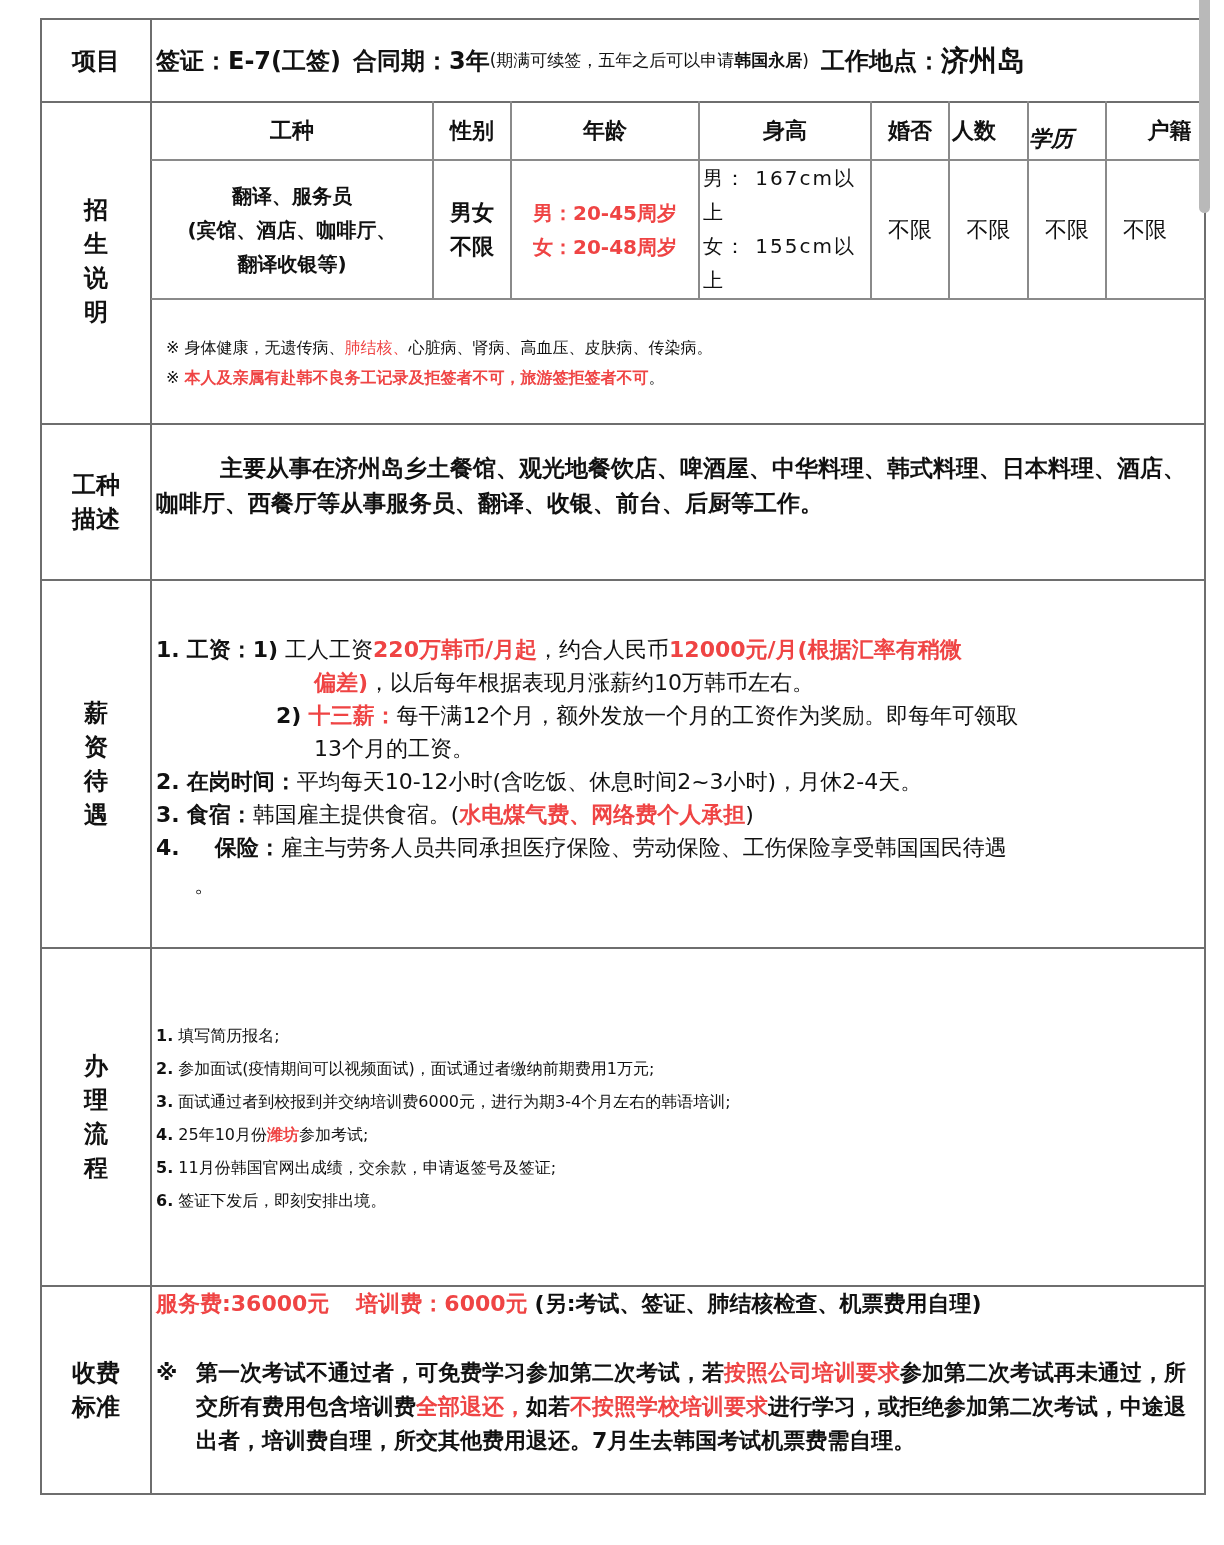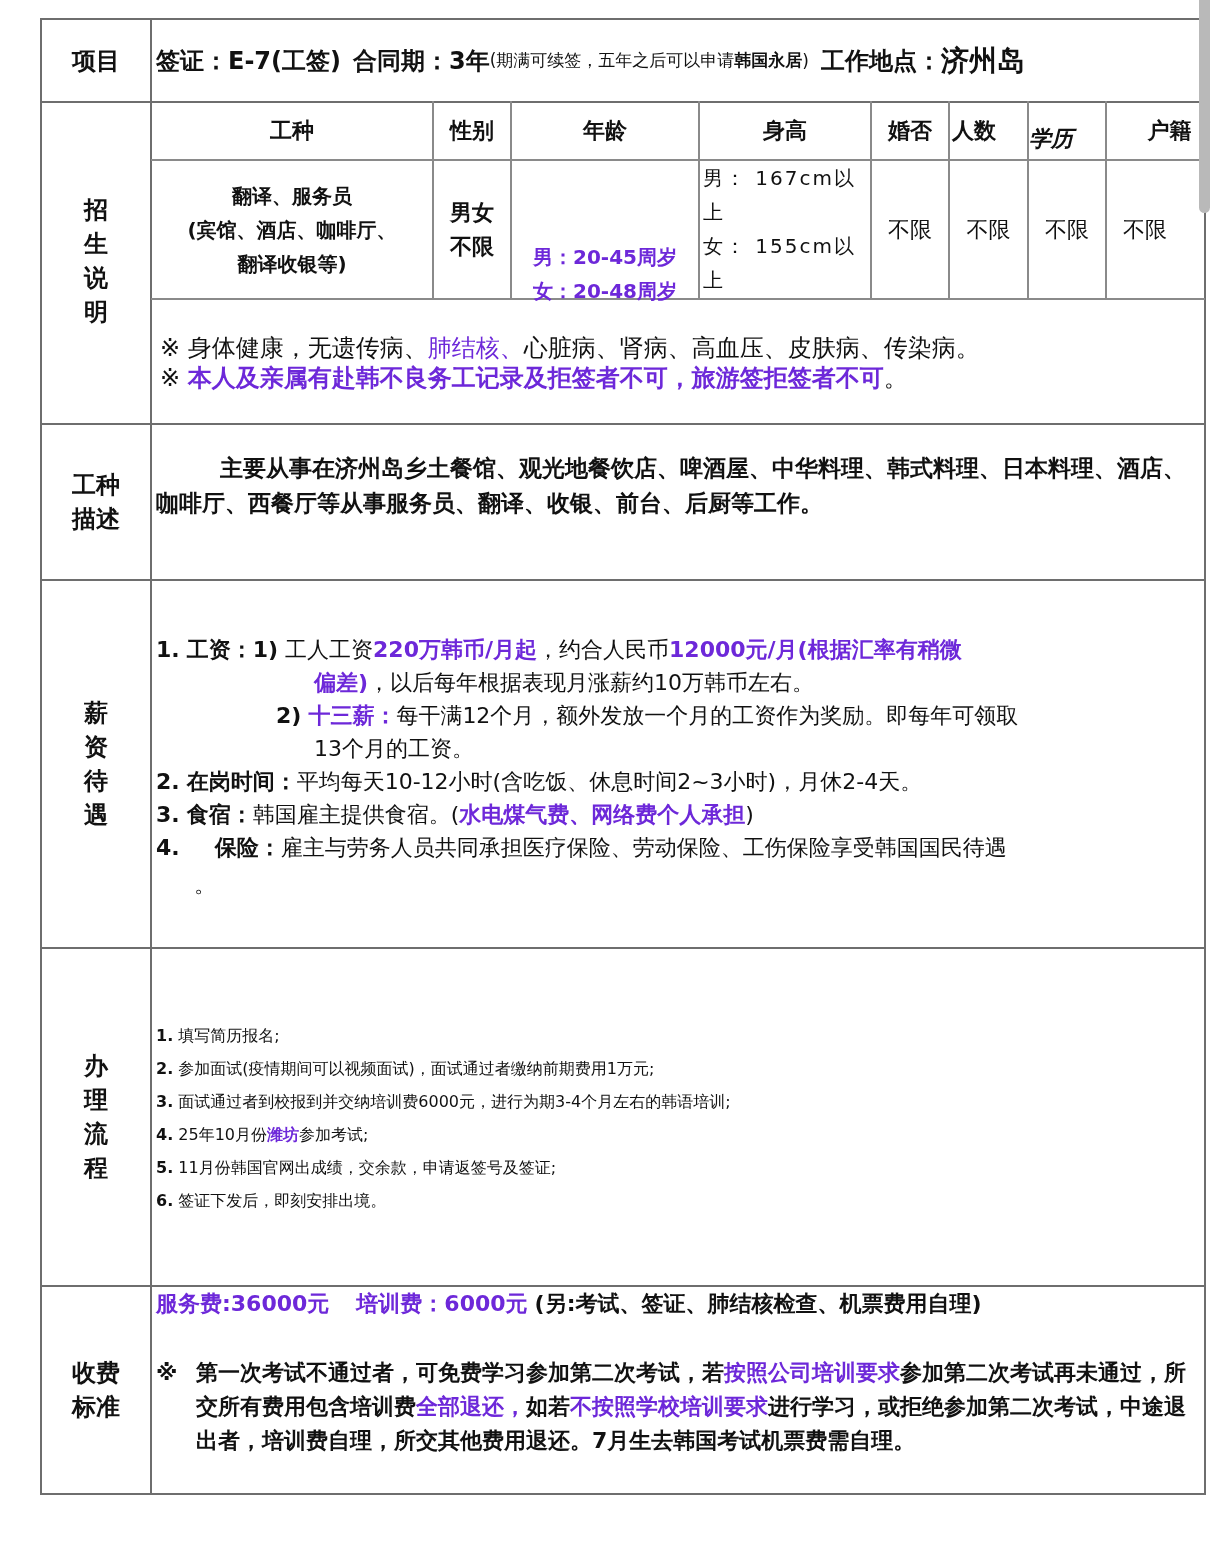--- a/index.html
+++ b/index.html
@@ -5,21 +5,21 @@
   html, body { margin:0; padding:0; background:#ffffff; }
   body { width:1224px; height:1545px; position:relative; overflow:hidden;
          font-family:"DejaVu Sans","Liberation Sans",sans-serif; color:#111; }
   .abs { position:absolute; box-sizing:border-box; }
   .hline { position:absolute; height:2px; background:#6e6e6e; }
   .vline { position:absolute; width:2px; background:#6e6e6e; }
   .thin { background:#8a8a8a; }
   .label { position:absolute; left:41px; width:110px; display:flex; align-items:center; justify-content:center;
            font-weight:bold; font-size:24px; text-align:center; line-height:34px; }
   .label.vert span { display:block; }
-  .red { color:#6d28d9;margin-top:44px; }
+  .red { color:#ef4444; }
   .b { font-weight:bold; }
   .cell { position:absolute; display:flex; align-items:center; justify-content:center; text-align:center; }
   .hdr { font-weight:bold; font-size:22px; }
   .txt { font-size:22px; line-height:32px; }
   .scrollbar { position:absolute; left:1199px; top:0; width:11px; height:213px; background:#b9b9b9; border-radius:0 0 6px 6px; }
   .scrolltrack { position:absolute; left:1199px; top:0; width:11px; height:1545px; background:transparent; }
 </style>
 </head>
 <body>
 
@@ -98,21 +98,21 @@
   <div>男： 167cm以</div>
   <div>上</div>
   <div>女： 155cm以</div>
   <div>上</div>
 </div>
 <div class="cell txt" style="left:872px; top:161px; width:76px; height:137px;">不限</div>
 <div class="cell txt" style="left:950px; top:161px; width:77px; height:137px;">不限</div>
 <div class="cell txt" style="left:1029px; top:161px; width:76px; height:137px;">不限</div>
 <div class="cell txt" style="left:1107px; top:161px; width:76px; height:137px;">不限</div>
 
-<div class="abs" style="left:160px; top:333px; width:1040px; font-size:24px; line-height:30px;">
+<div class="abs" style="left:166px; top:333px; width:1040px; font-size:16px; line-height:30px;">
   <div><span>※ 身体健康，无遗传病、</span><span class="red">肺结核、</span><span>心脏病、肾病、高血压、皮肤病、传染病。</span></div>
   <div><span>※ </span><span class="red b">本人及亲属有赴韩不良务工记录及拒签者不可，旅游签拒签者不可</span><span>。</span></div>
 </div>
 
 <div class="label" style="top:425px; height:154px; flex-direction:column;">
   <span>工种</span>
   <span>描述</span>
 </div>
 <div class="abs b" style="left:156px; top:451px; width:1046px; font-size:23px; line-height:35px; text-indent:64px;">主要从事在济州岛乡土餐馆、观光地餐饮店、啤酒屋、中华料理、韩式料理、日本料理、酒店、咖啡厅、西餐厅等从事服务员、翻译、收银、前台、后厨等工作。</div>
 

